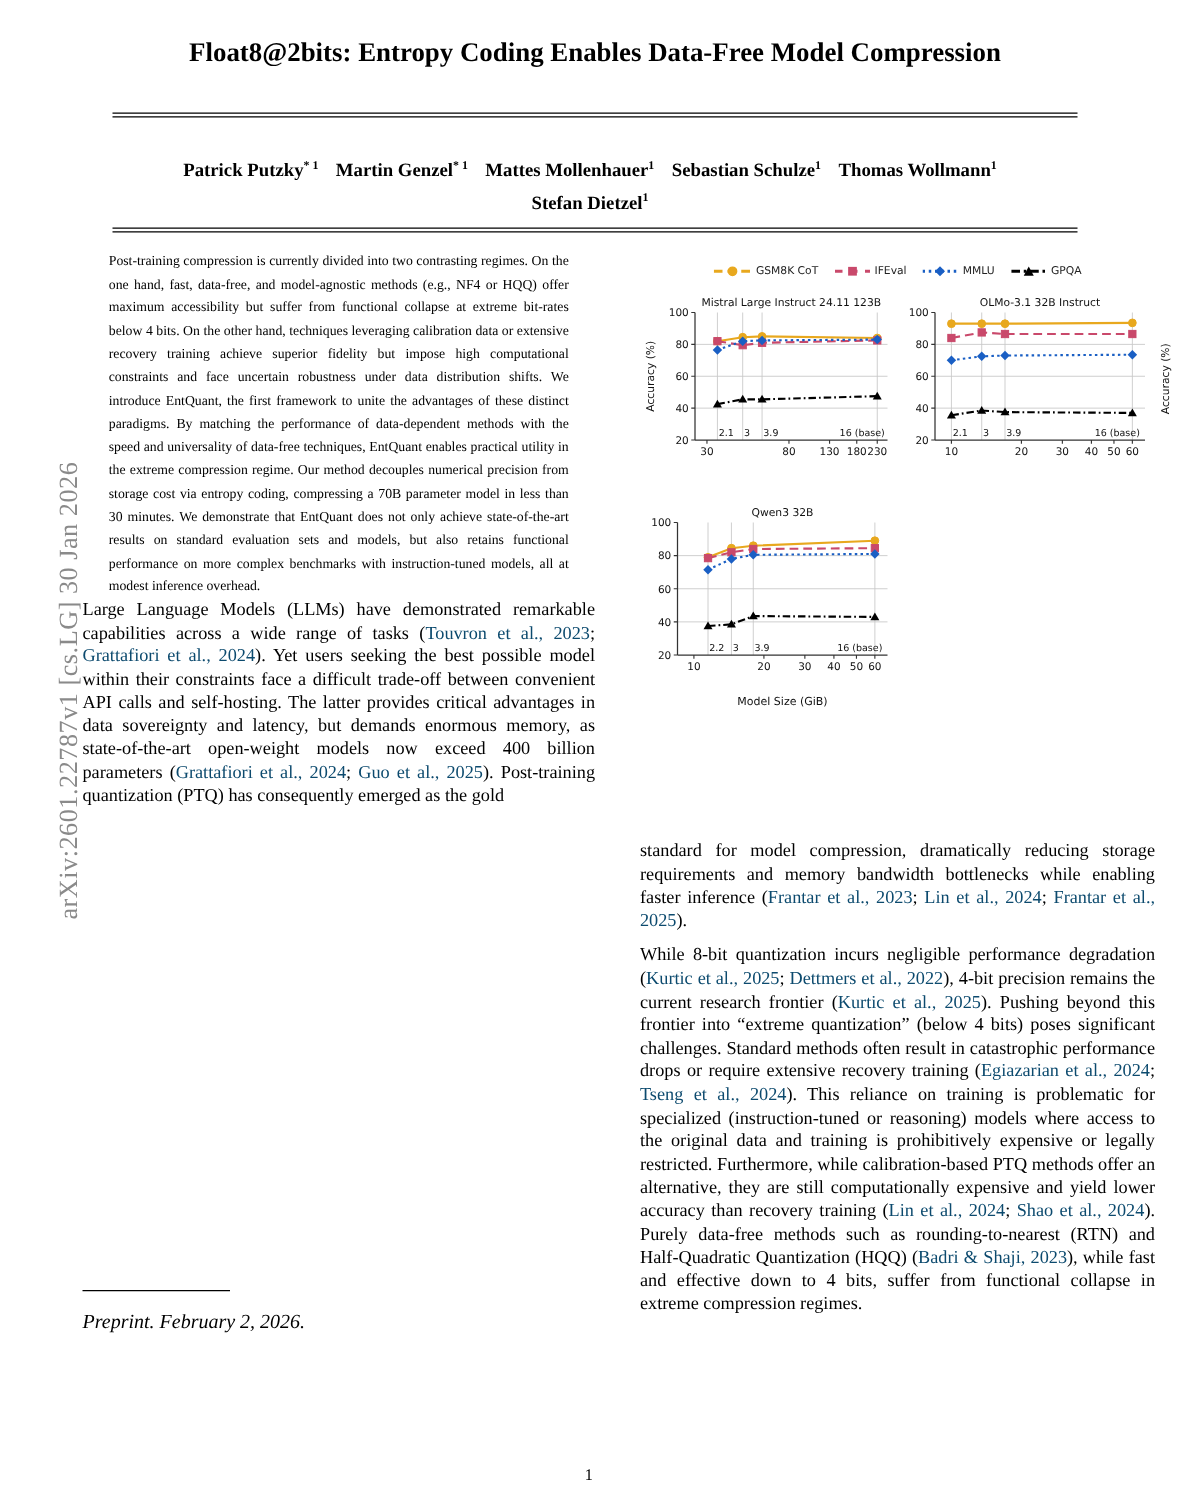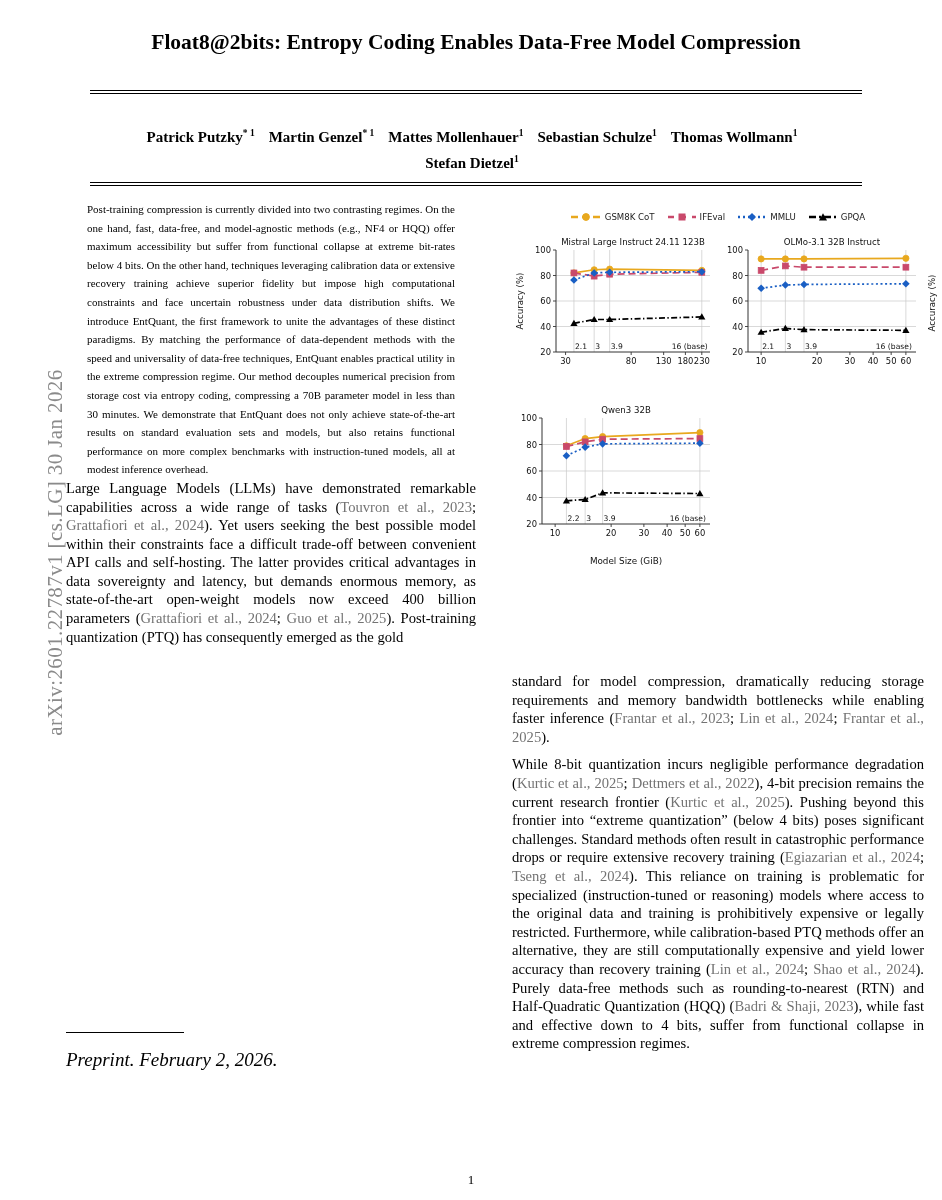--- a/index.html
+++ b/index.html
@@ -70,27 +70,27 @@
   h2.section {
     font-size:16.5px; font-weight:bold;
     margin:34px 0 10px 0;
   }
   p.body {
     font-size:14.6px; line-height:18.6px;
     text-align:justify;
     margin:0 0 9px 0;
     hyphens:auto;
   }
-  .cite { color:#737373; }
+  .cite { color:#0c4a6e; }
 
   
   .footnote-wrap { position:absolute; left:66px; top:1032px; width:412px; }
   .fn-rule { width:118px; height:1px; background:#000; margin-bottom:6px; }
   .footnote { font-size:12.4px; line-height:15.6px; text-align:justify; }
-  .preprint { font-size:19px; font-style:italic; margin-top:16px; }
+  .preprint { font-size:16px; font-style:italic; margin-top:16px; }
 
   
   .figure { position:absolute; left:512px; top:212px; width:412px; }
   .fig-caption {
     font-size:12.6px; line-height:15px;
     text-align:justify;
     margin-top:8px;
   }
   .fig-caption .figlabel { font-style:italic; }
 

